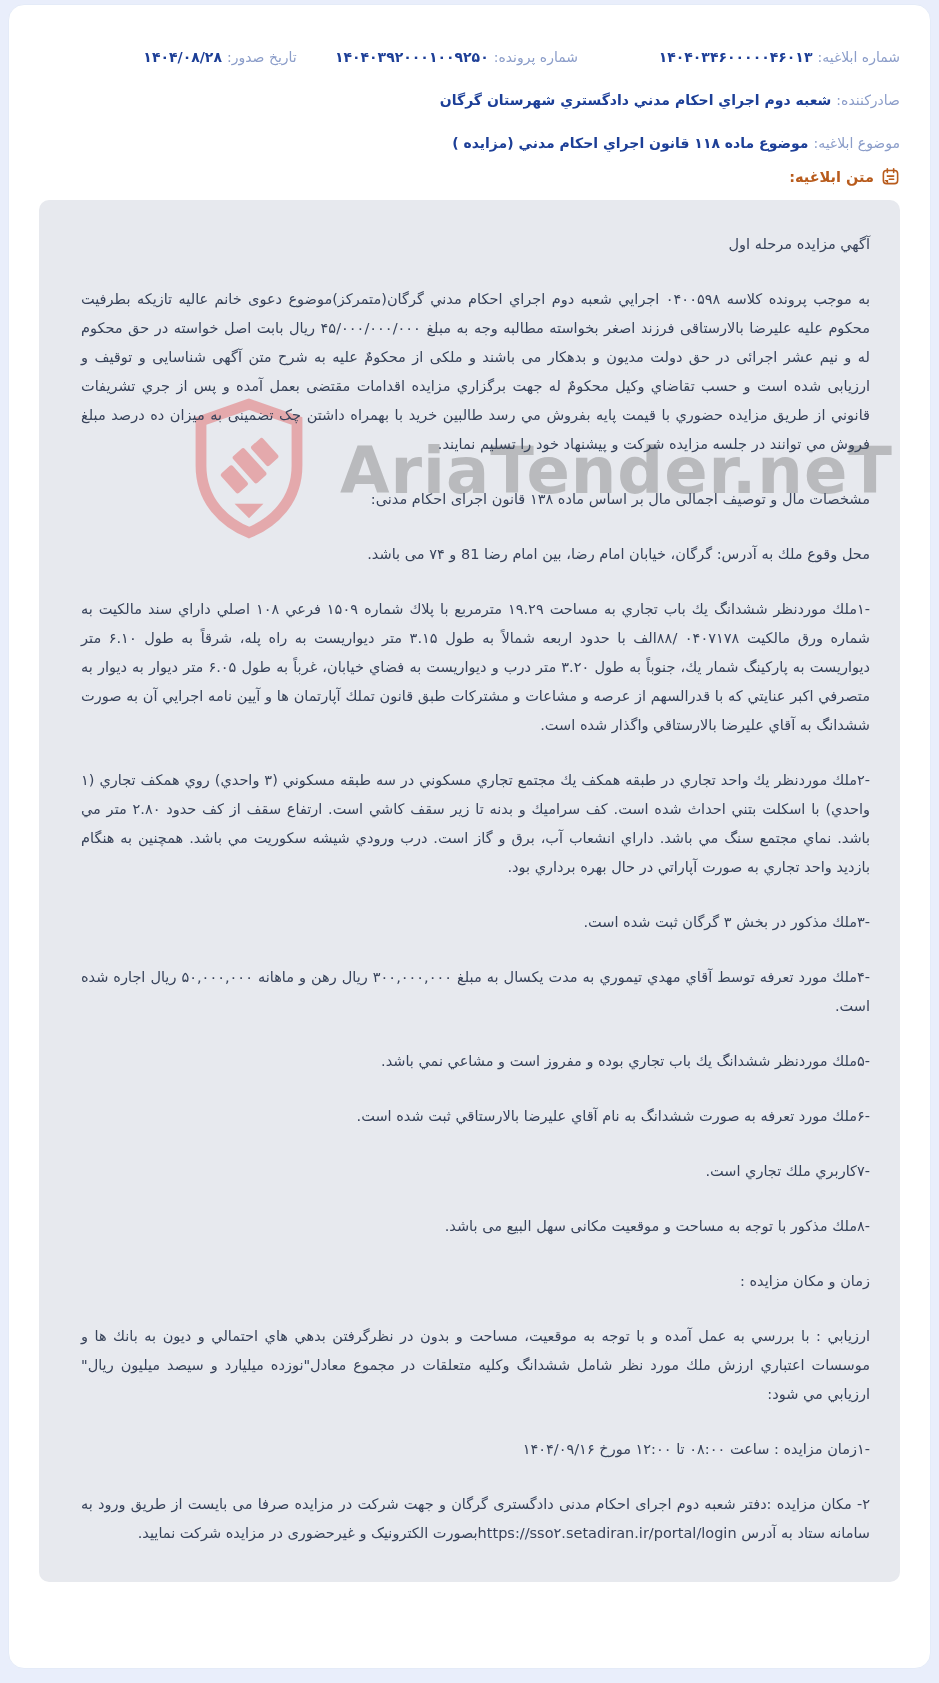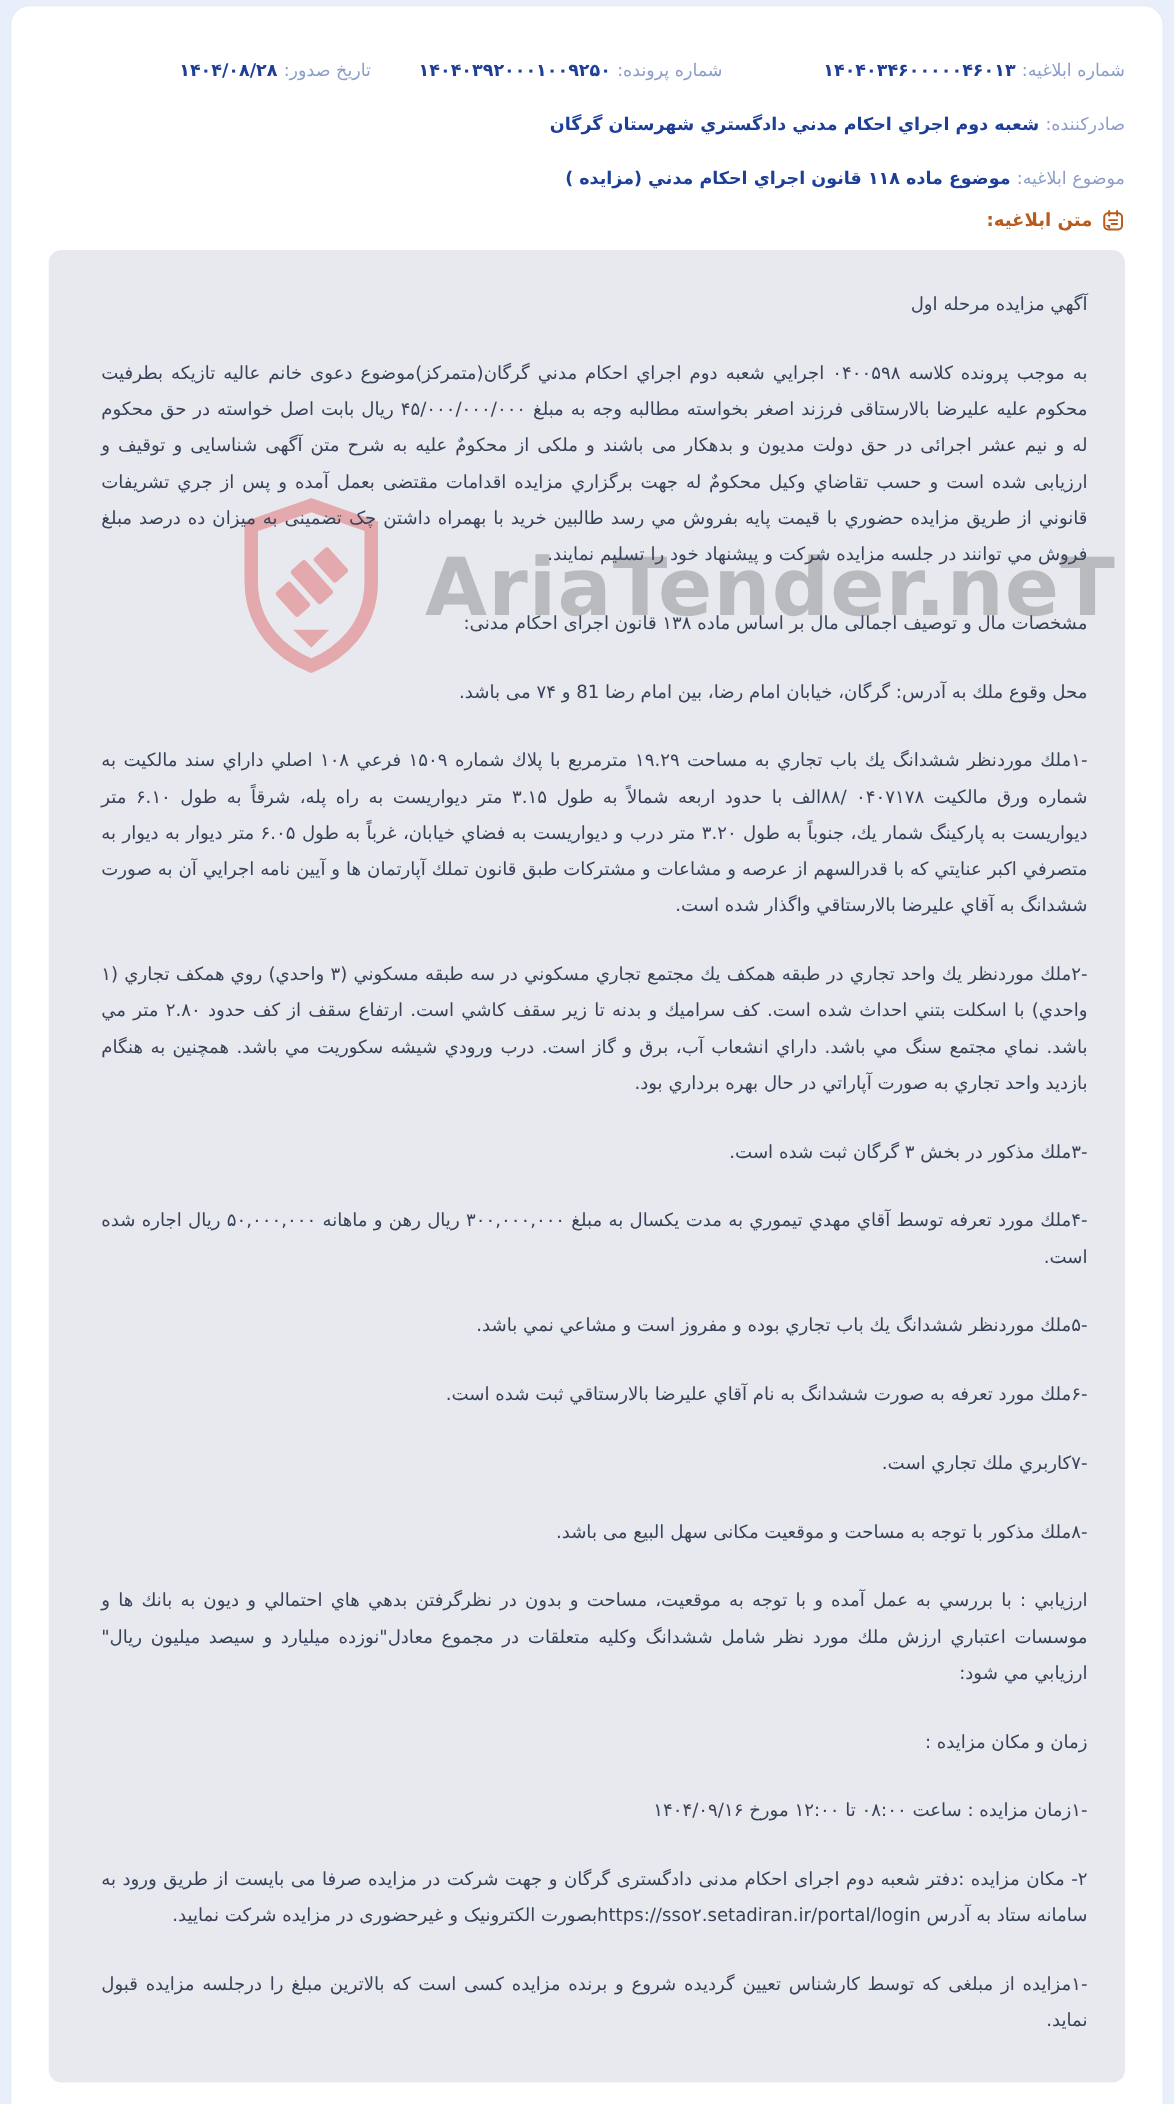--- a/index.html
+++ b/index.html
@@ -146,22 +146,21 @@
           <p>مشخصات مال و توصیف اجمالی مال بر اساس ماده ۱۳۸ قانون اجرای احکام مدنی:</p>
           <p>محل وقوع ملك به آدرس: گرگان، خیابان امام رضا، بین امام رضا 81 و ۷۴ می باشد.</p>
           <p>-۱ملك موردنظر ششدانگ یك باب تجاري به مساحت ۱۹.۲۹ مترمربع با پلاك شماره ۱۵۰۹ فرعي ۱۰۸ اصلي داراي سند مالکیت به شماره ورق مالکیت ۰۴۰۷۱۷۸ /۸۸الف با حدود اربعه شمالاً به طول ۳.۱۵ متر دیواریست به راه پله، شرقاً به طول ۶.۱۰ متر دیواریست به پارکینگ شمار یك، جنوباً به طول ۳.۲۰ متر درب و دیواریست به فضاي خیابان، غرباً به طول ۶.۰۵ متر دیوار به دیوار به متصرفي اکبر عنایتي که با قدرالسهم از عرصه و مشاعات و مشترکات طبق قانون تملك آپارتمان ها و آیین نامه اجرایي آن به صورت ششدانگ به آقاي علیرضا بالارستاقي واگذار شده است.</p>
           <p>-۲ملك موردنظر یك واحد تجاري در طبقه همکف یك مجتمع تجاري مسکوني در سه طبقه مسکوني (۳ واحدي) روي همکف تجاري (۱ واحدي) با اسکلت بتني احداث شده است. کف سرامیك و بدنه تا زیر سقف کاشي است. ارتفاع سقف از کف حدود ۲.۸۰ متر مي باشد. نماي مجتمع سنگ مي باشد. داراي انشعاب آب، برق و گاز است. درب ورودي شیشه سکوریت مي باشد. همچنین به هنگام بازدید واحد تجاري به صورت آپاراتي در حال بهره برداري بود.</p>
           <p>-۳ملك مذکور در بخش ۳ گرگان ثبت شده است.</p>
           <p>-۴ملك مورد تعرفه توسط آقاي مهدي تیموري به مدت یکسال به مبلغ ۳۰۰,۰۰۰,۰۰۰ ریال رهن و ماهانه ۵۰,۰۰۰,۰۰۰ ریال اجاره شده است.</p>
           <p>-۵ملك موردنظر ششدانگ یك باب تجاري بوده و مفروز است و مشاعي نمي باشد.</p>
           <p>-۶ملك مورد تعرفه به صورت ششدانگ به نام آقاي علیرضا بالارستاقي ثبت شده است.</p>
           <p>-۷کاربري ملك تجاري است.</p>
           <p>-۸ملك مذکور با توجه به مساحت و موقعیت مکانی سهل البیع می باشد.</p>
+          <p>زمان و مکان مزایده :</p>
           <p>ارزیابي : با بررسي به عمل آمده و با توجه به موقعیت، مساحت و بدون در نظرگرفتن بدهي هاي احتمالي و دیون به بانك ها  و موسسات اعتباري ارزش ملك مورد نظر شامل ششدانگ وکلیه متعلقات در مجموع معادل"نوزده میلیارد و سیصد میلیون ریال" ارزیابي مي شود:</p>
-          <p>زمان و مکان مزایده :</p>
           <p>-۱زمان مزایده :  ساعت ۰۸:۰۰ تا ۱۲:۰۰  مورخ  ۱۴۰۴/۰۹/۱۶</p>
           <p>۲- مکان مزایده :دفتر شعبه دوم  اجرای احکام مدنی دادگستری گرگان و جهت شرکت در مزایده صرفا می بایست از طریق ورود به سامانه ستاد به آدرس https://sso۲.setadiran.ir/portal/loginبصورت الکترونیک و غیرحضوری در مزایده شرکت نمایید.</p>
-          <p>-۱مزایده از مبلغی که توسط کارشناس تعیین گردیده شروع و برنده مزایده کسی است که بالاترین مبلغ را درجلسه مزایده قبول نماید.</p>
         </div>
     </div>
 
   </div>
 </div>
 
 </body></html>

